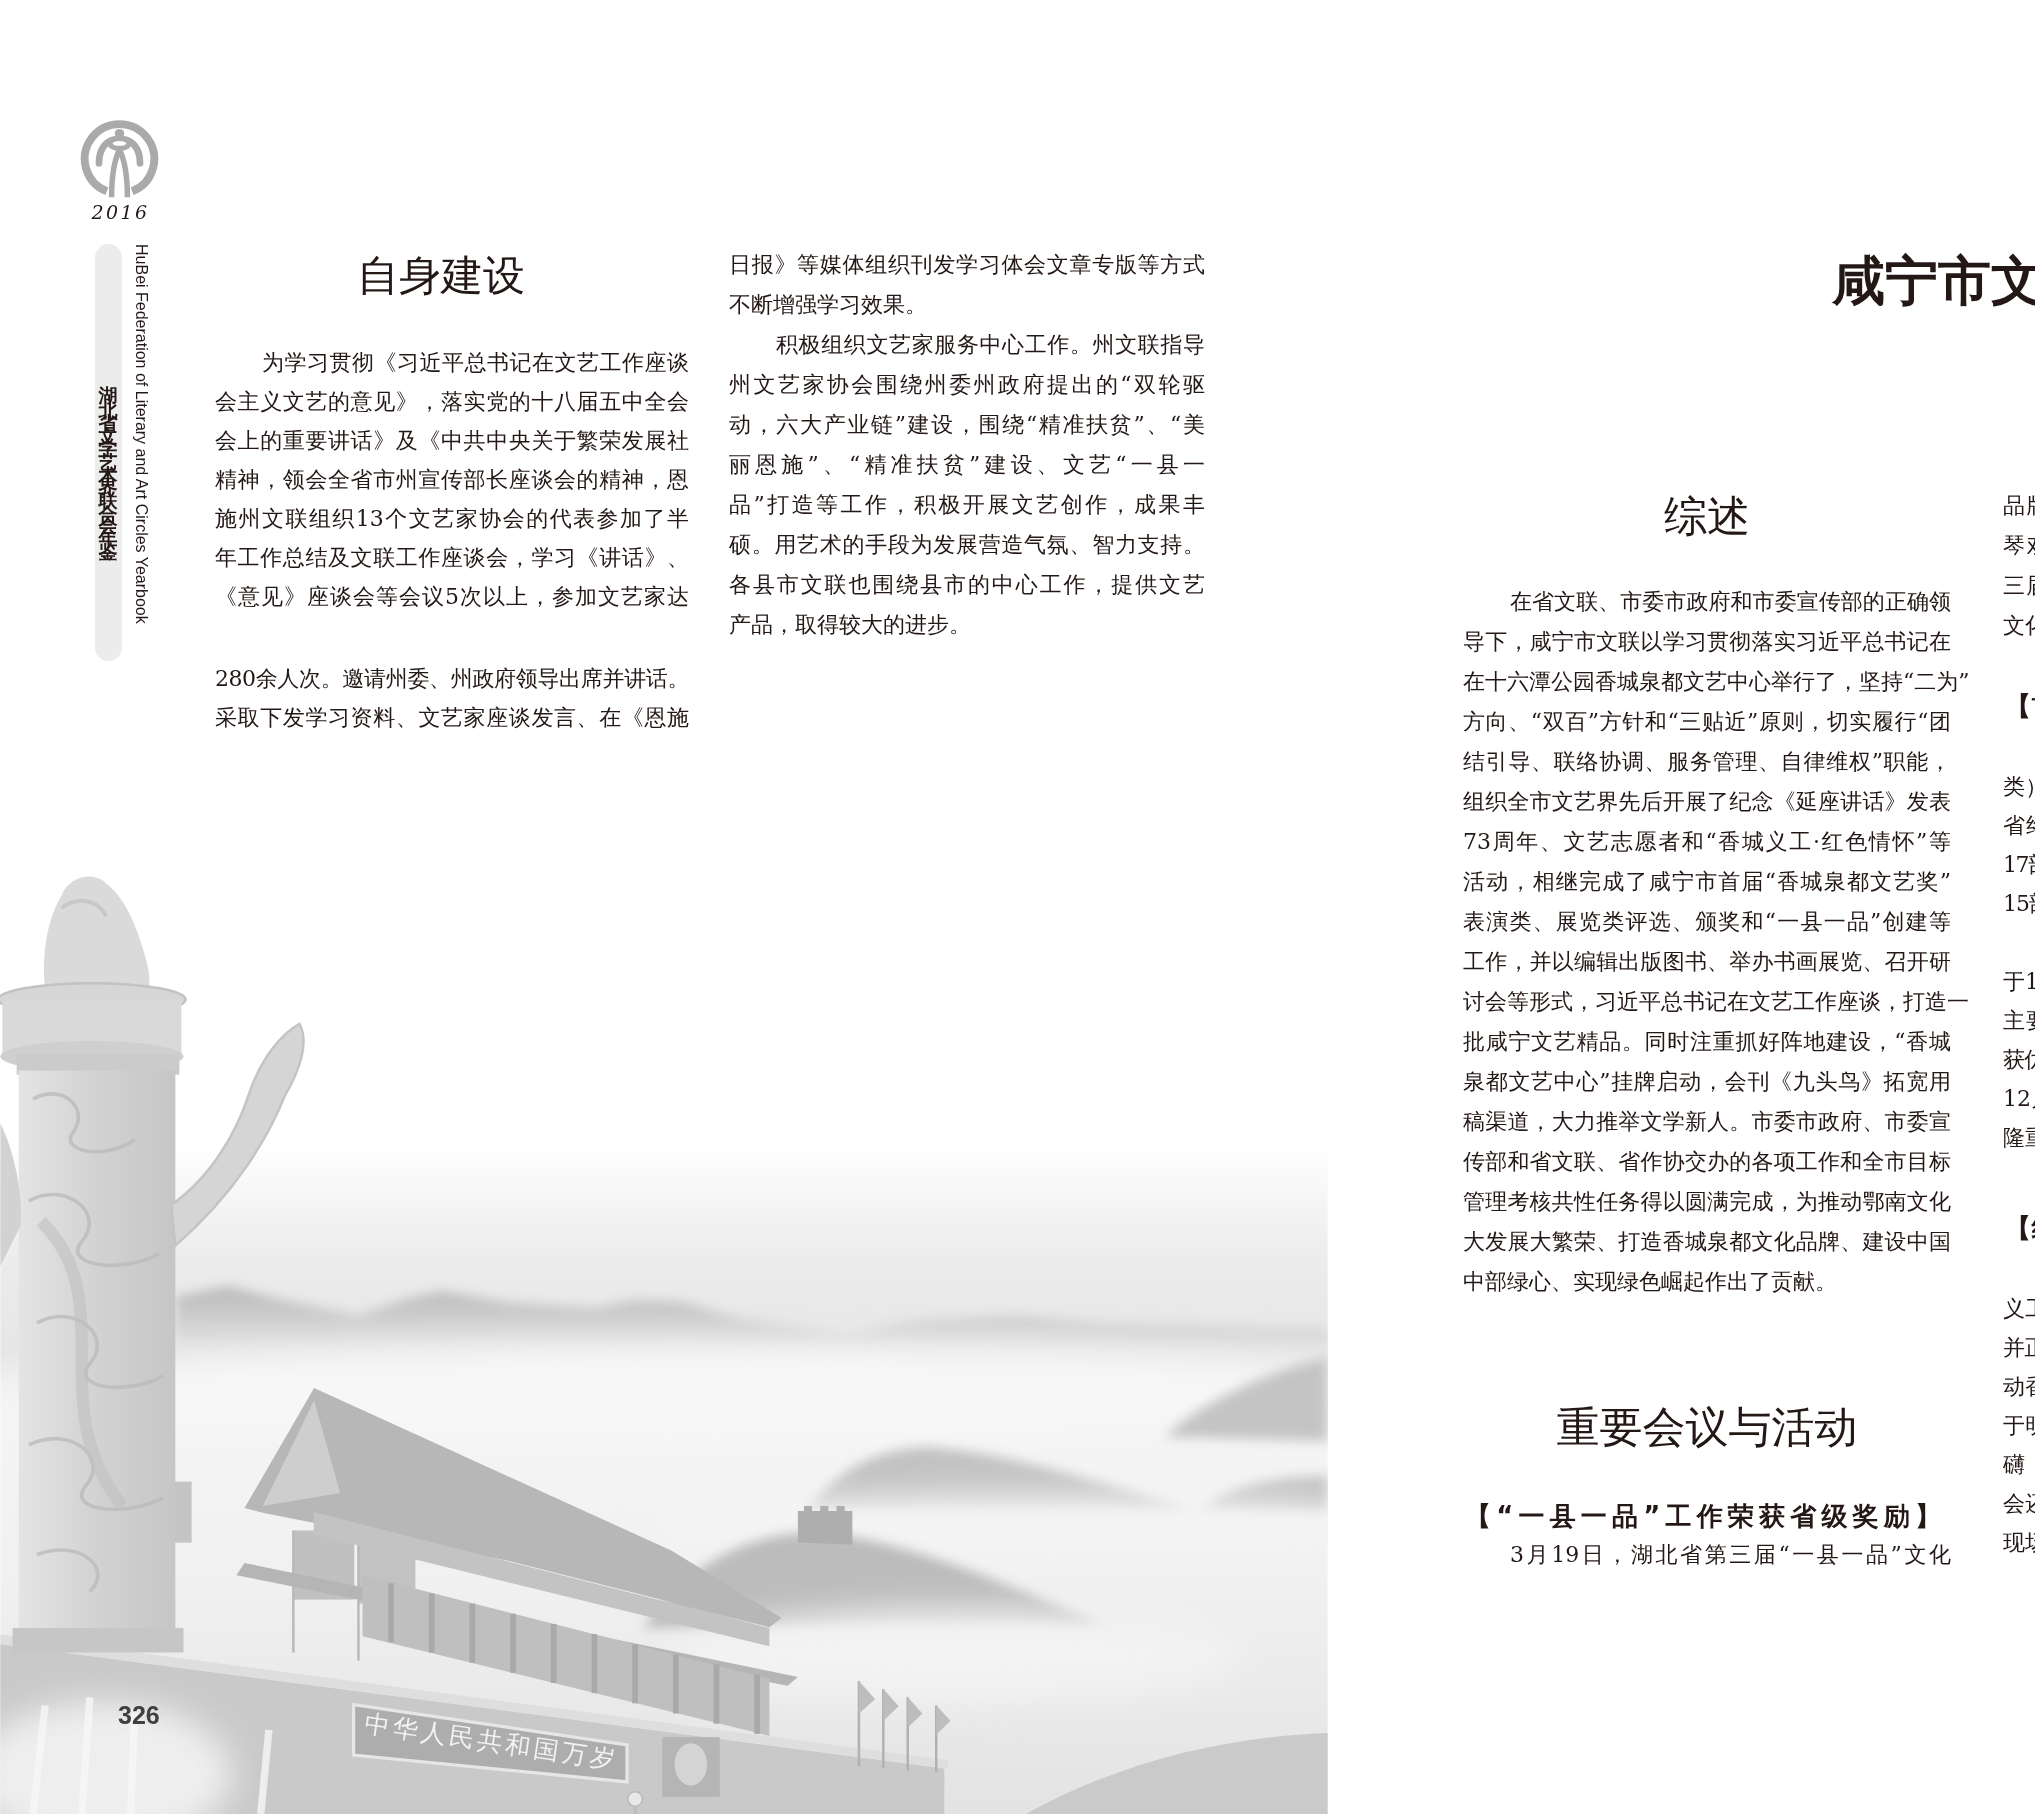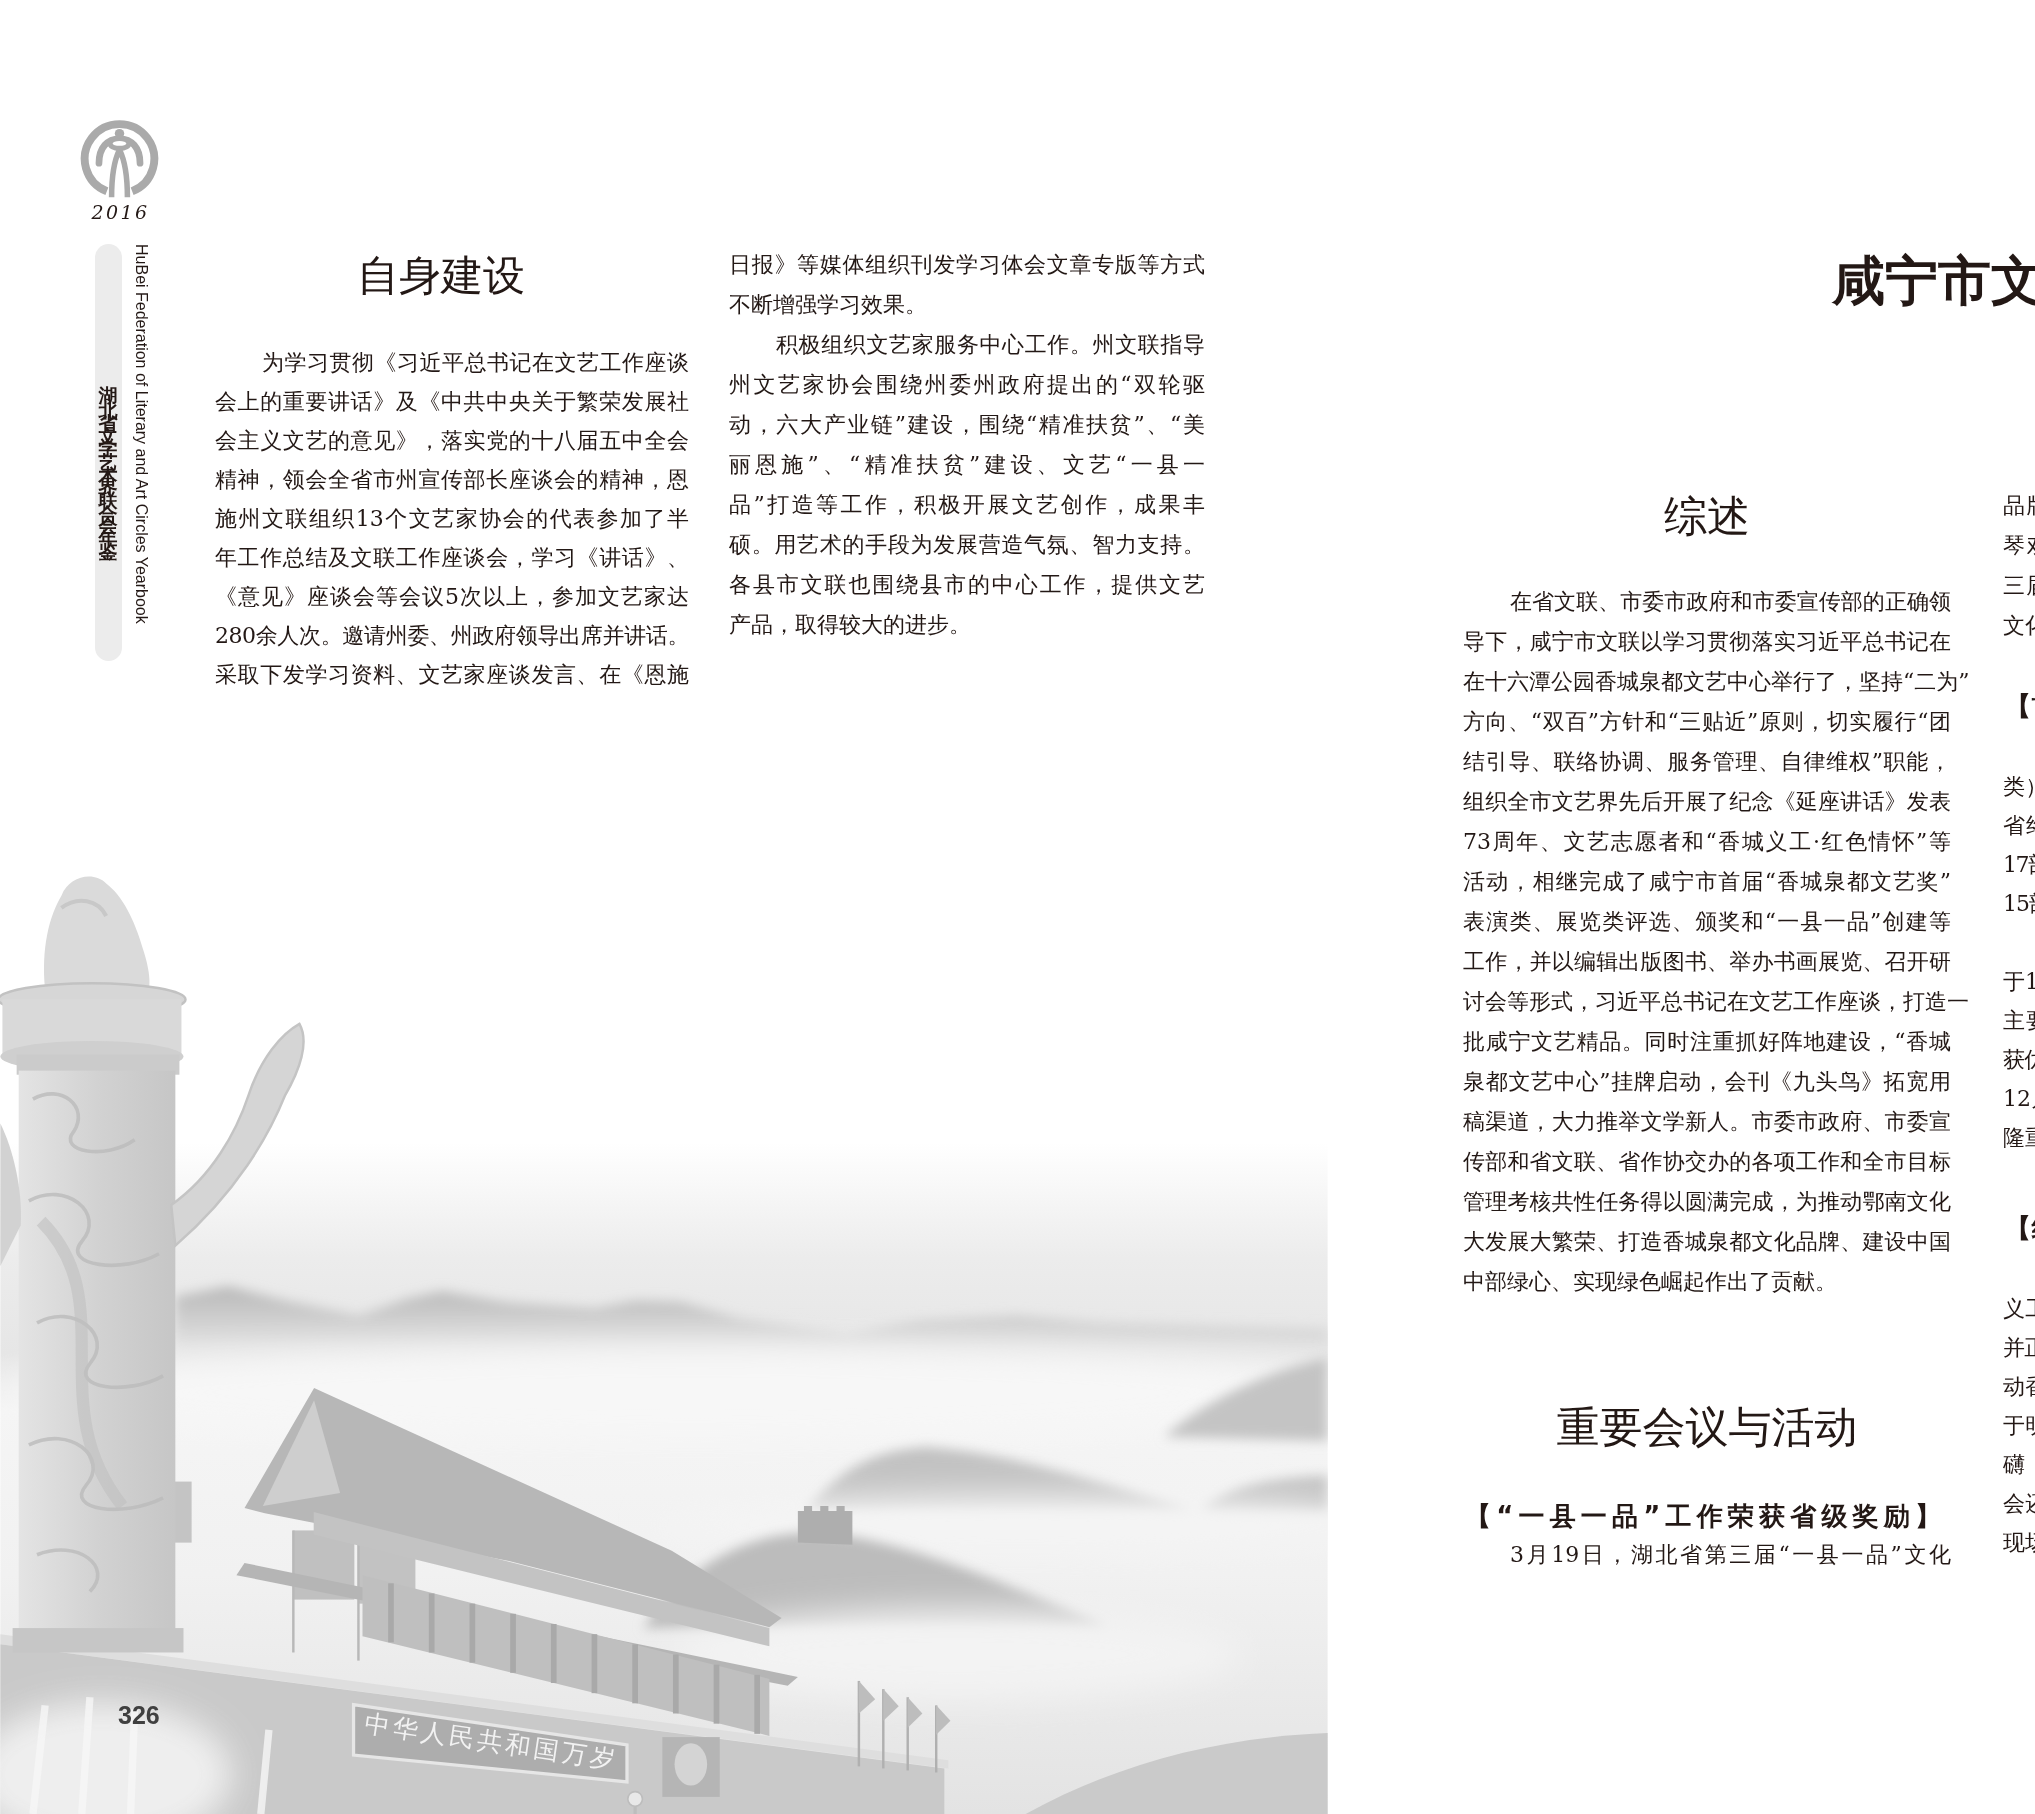--- a/index.html
+++ b/index.html
@@ -188,27 +188,27 @@
   <div class="year" style="left:80px;top:202px;width:81px;font-size:19px;line-height:20.4px;letter-spacing:2.4px;">2016</div>
 
   <div class="pill" style="left:95px;top:244px;width:27px;height:417px;border-radius:14px;"></div>
   <div class="side-cn" style="left:95px;top:250px;width:27px;height:411px;">湖北省文学艺术界联合会年鉴</div>
   <div class="side-en" style="left:131px;top:244px;width:20.4px;height:419px;">HuBei Federation of Literary and Art Circles Yearbook</div>
 
   <div class="h-sec" style="left:204px;top:252px;width:474px;font-size:42px;">自身建设</div>
 
   <div class="col" style="left:215px;top:343px;width:474px;--lh:39px;">
     <div class="ln ind">为学习贯彻《习近平总书记在文艺工作座谈</div>
+    <div class="ln">会主义文艺的意见》，落实党的十八届五中全会</div>
     <div class="ln">会上的重要讲话》及《中共中央关于繁荣发展社</div>
-    <div class="ln">会主义文艺的意见》，落实党的十八届五中全会</div>
     <div class="ln">精神，领会全省市州宣传部长座谈会的精神，恩</div>
     <div class="ln">施州文联组织13个文艺家协会的代表参加了半</div>
     <div class="ln">年工作总结及文联工作座谈会，学习《讲话》、</div>
     <div class="ln">《意见》座谈会等会议5次以上，参加文艺家达</div>
-    <div class="ln" style="letter-spacing: -0.5px;">280余人次。邀请州委、州政府领导出席并讲话。</div>
+    <div class="ln" style="letter-spacing: -0.5px; margin-top: 43px;">280余人次。邀请州委、州政府领导出席并讲话。</div>
     <div class="ln">采取下发学习资料、文艺家座谈发言、在《恩施</div>
   </div>
 
   <div class="col" style="left:729px;top:245px;width:476px;--lh:40px;">
     <div class="ln">日报》等媒体组织刊发学习体会文章专版等方式</div>
     <div class="ln last">不断增强学习效果。</div>
     <div class="ln ind">积极组织文艺家服务中心工作。州文联指导</div>
     <div class="ln">州文艺家协会围绕州委州政府提出的“双轮驱</div>
     <div class="ln">动，六大产业链”建设，围绕“精准扶贫”、“美</div>
     <div class="ln">丽恩施”、“精准扶贫”建设、文艺“一县一</div>

